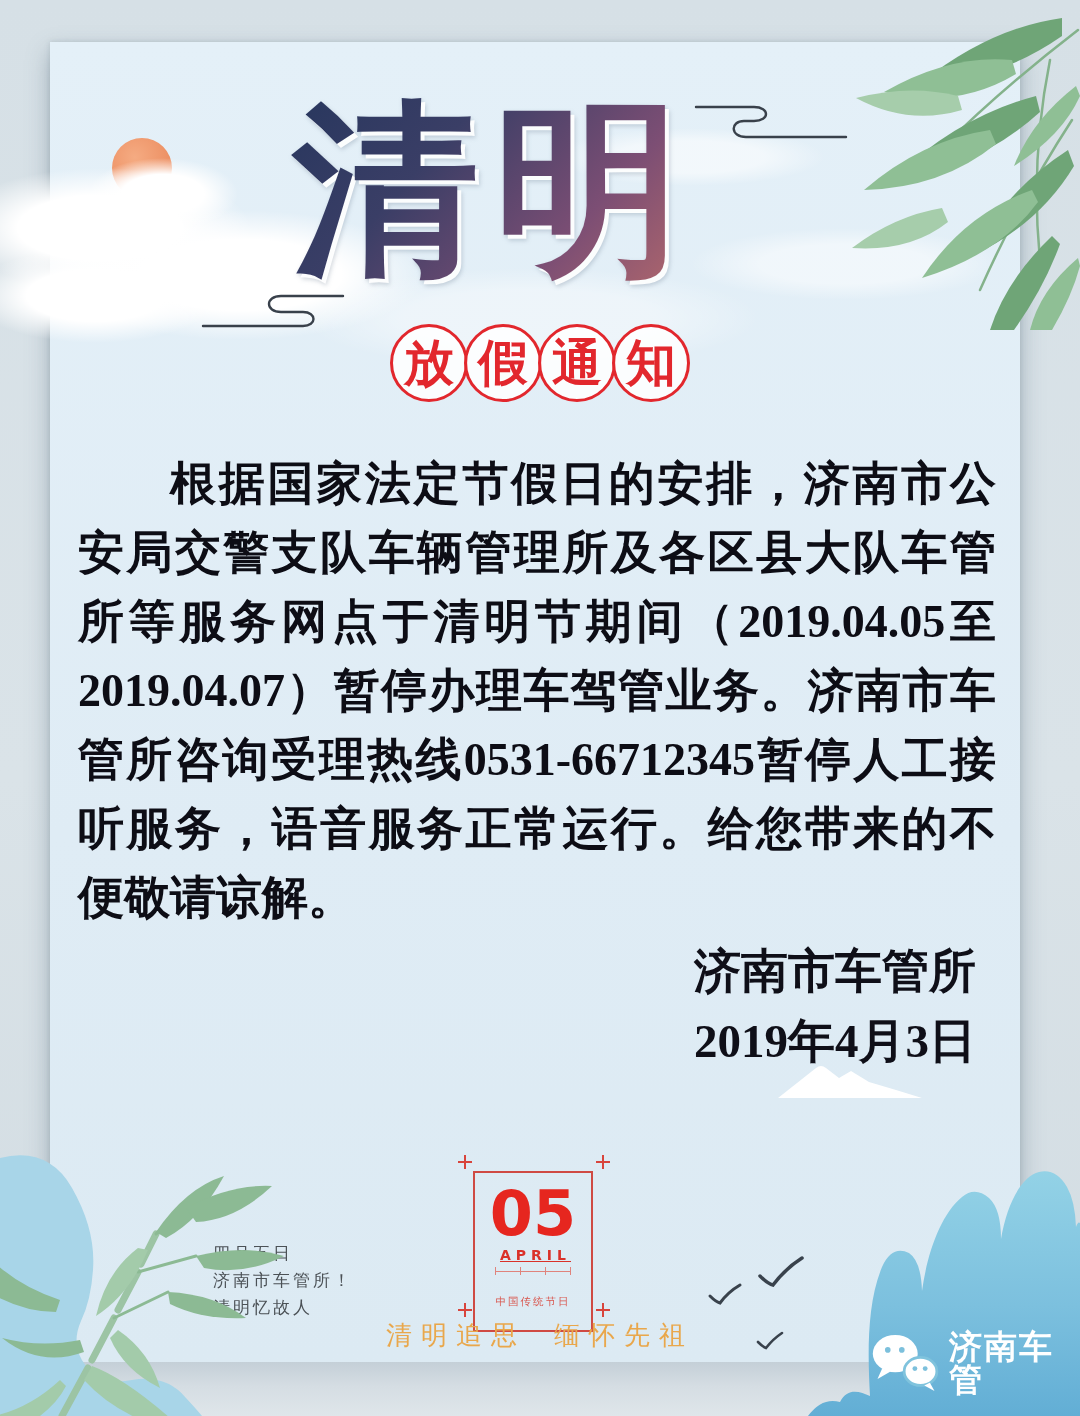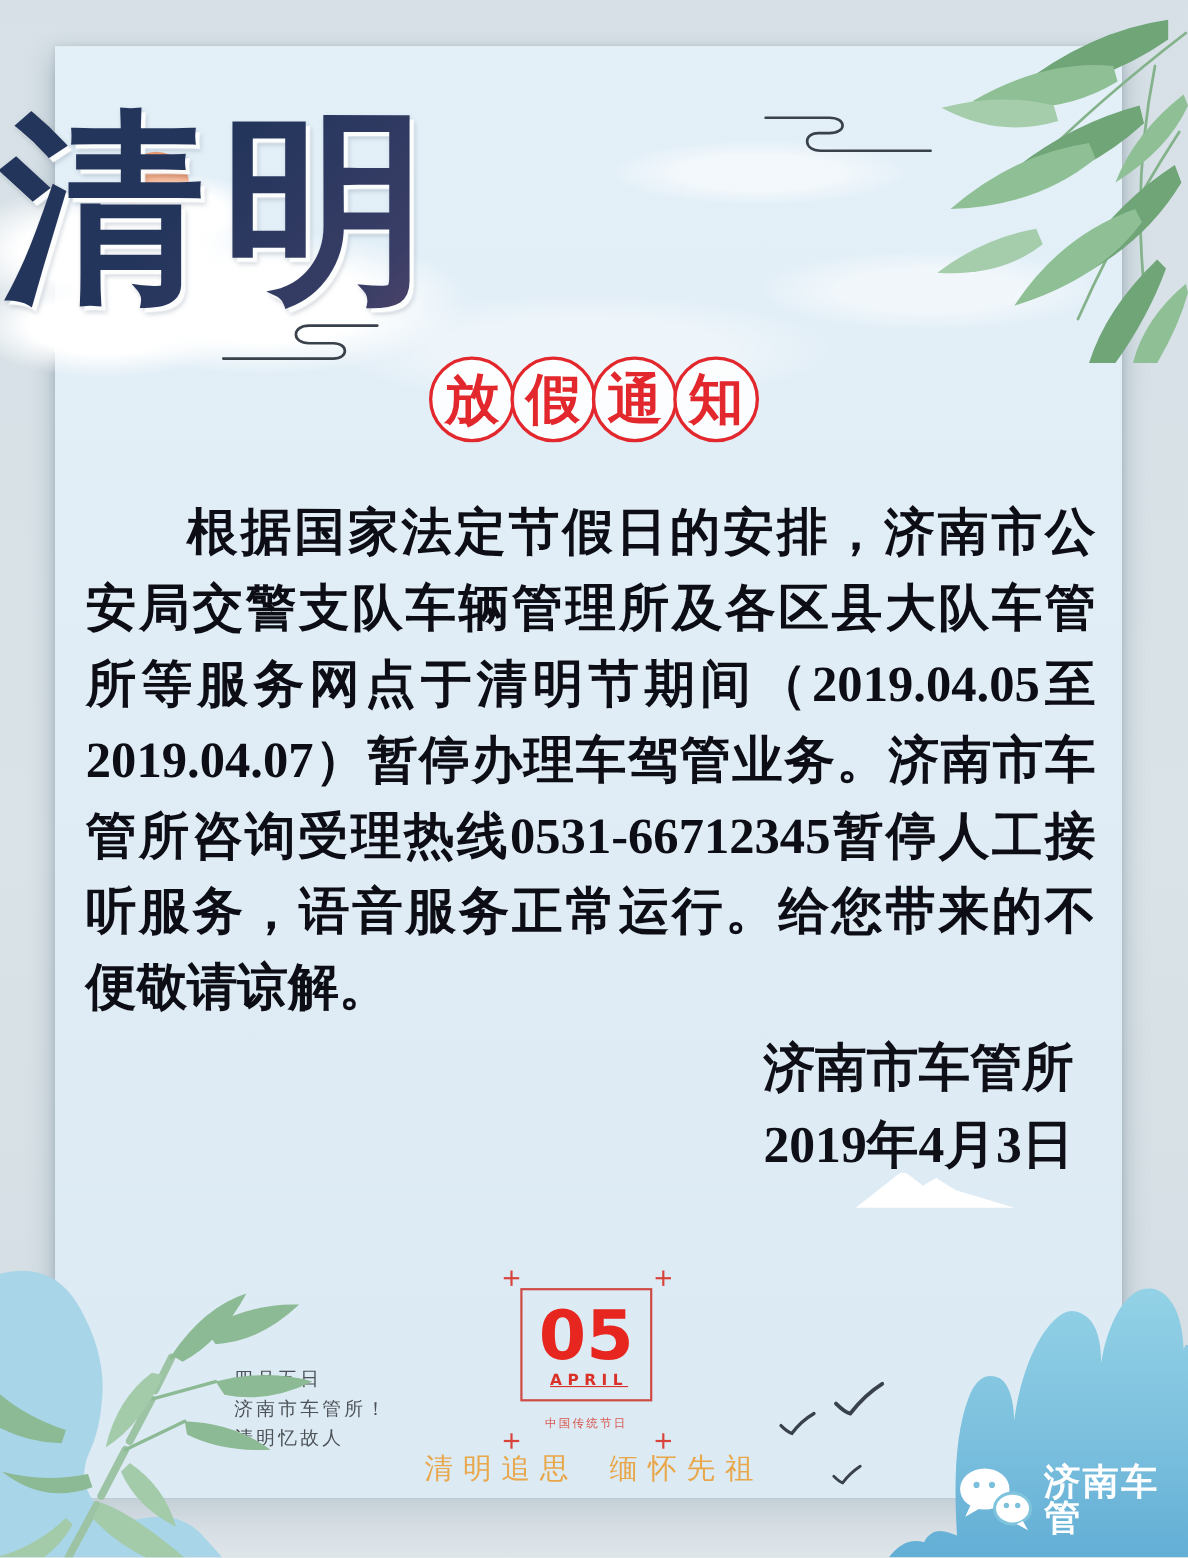--- a/index.html
+++ b/index.html
@@ -15,21 +15,21 @@
 
   
   .sun{left:112px;top:138px;width:60px;height:60px;border-radius:50%;
        background:radial-gradient(circle at 38% 32%,#f5ab82,#ec8e61 70%,#e8855a);}
   .cloud{border-radius:50%;background:radial-gradient(closest-side,#ffffff 55%,rgba(255,255,255,0));}
 
   
   .swirl path{stroke:#39414b;stroke-width:2.4;fill:none;stroke-linecap:round;}
 
   
-  .title{left:0;top:86px;width:989px;text-align:left;
+  .title{left:0;top:86px;width:989px;text-align:center;
          font-family:"DejaVu Sans",sans-serif;font-weight:700;
          font-size:186px;line-height:1.12;letter-spacing:16px;
          background:linear-gradient(132deg,#24355c 22%,#3a3e66 42%,#7c4e74 60%,#b66a6b 75%,#eda15c 92%);
          -webkit-background-clip:text;background-clip:text;color:transparent;
          filter:drop-shadow(4px 4px 0 rgba(255,255,255,.95)) drop-shadow(1px 2px 2px rgba(70,90,115,.25));}
 
   
   .badges{left:0;top:324px;width:1080px;display:flex;justify-content:center;}
   .badge{width:78px;height:78px;box-sizing:border-box;margin:0 -2px;
          border:3px solid #e2272d;border-radius:50%;
@@ -41,21 +41,21 @@
              font-family:"Liberation Serif",serif;font-weight:700;
              font-size:46px;line-height:69px;text-align:justify;text-indent:2em;}
 
   
   .signature{top:936px;right:104px;text-align:left;color:#0f0f18;
              font-family:"Liberation Serif",serif;font-weight:700;
              font-size:47px;line-height:70px;}
 
   
   .cal-wrap{left:458px;top:1155px;width:152px;height:162px;}
-  .cal-box{position:absolute;left:15px;top:16px;width:120px;height:103px;
+  .cal-box{position:absolute;left:15px;top:16px;width:120px;height:161px;
            border:2px solid #cf4a43;box-sizing:border-box;
            display:flex;flex-direction:column;align-items:center;}
   .cal-day{margin-top:10px;color:#e6261f;font:700 62px/62px "DejaVu Sans",sans-serif;}
   .cal-month{margin-top:2px;color:#da3129;font:700 14px/16px "DejaVu Sans",sans-serif;letter-spacing:5px;text-indent:5px;text-decoration:underline;}
   .cal-ruler{margin-top:4px;width:76px;height:8px;
      background:linear-gradient(#e0837c,#e0837c) 0 55%/100% 1px no-repeat,
                 repeating-linear-gradient(90deg,#e0837c 0 1px,transparent 1px 25px);}
   .cal-note{margin-top:20px;color:#d9564e;font-size:10.5px;letter-spacing:2px;}
   .plus{position:absolute;width:14px;height:14px;}
   .plus::before{content:"";position:absolute;left:6px;top:0;width:2px;height:14px;background:#d8443c;}

